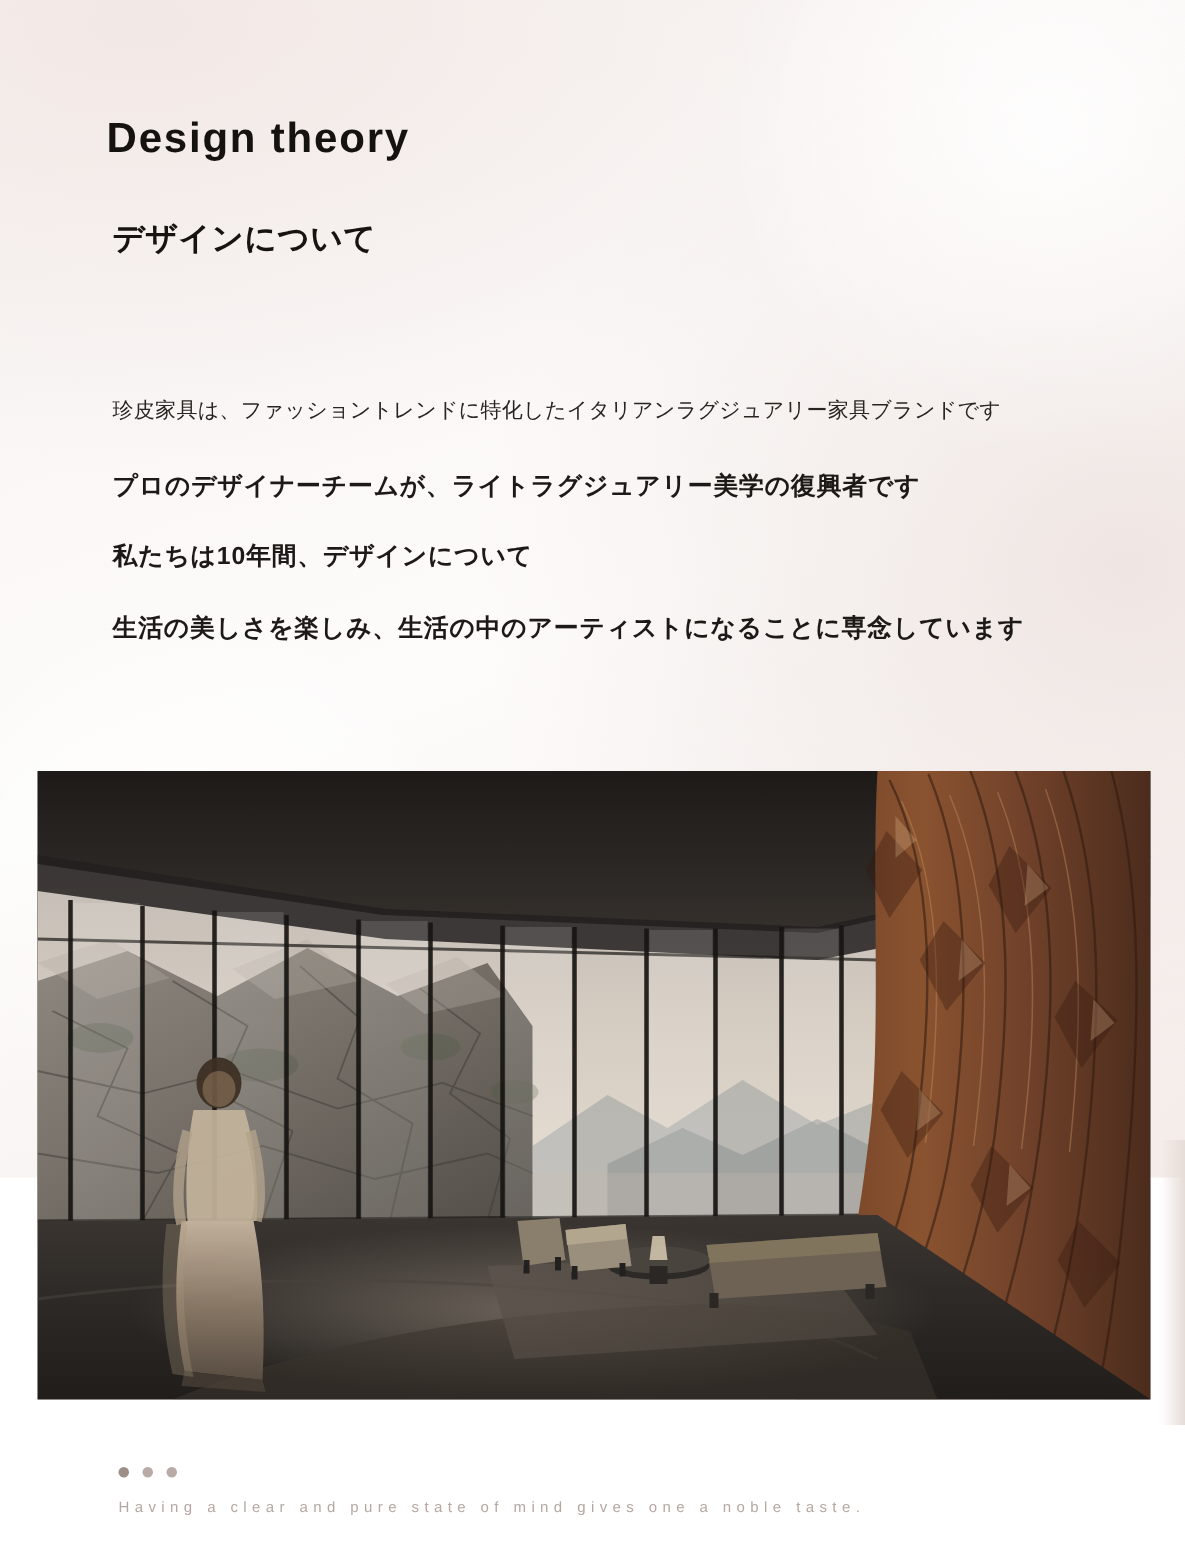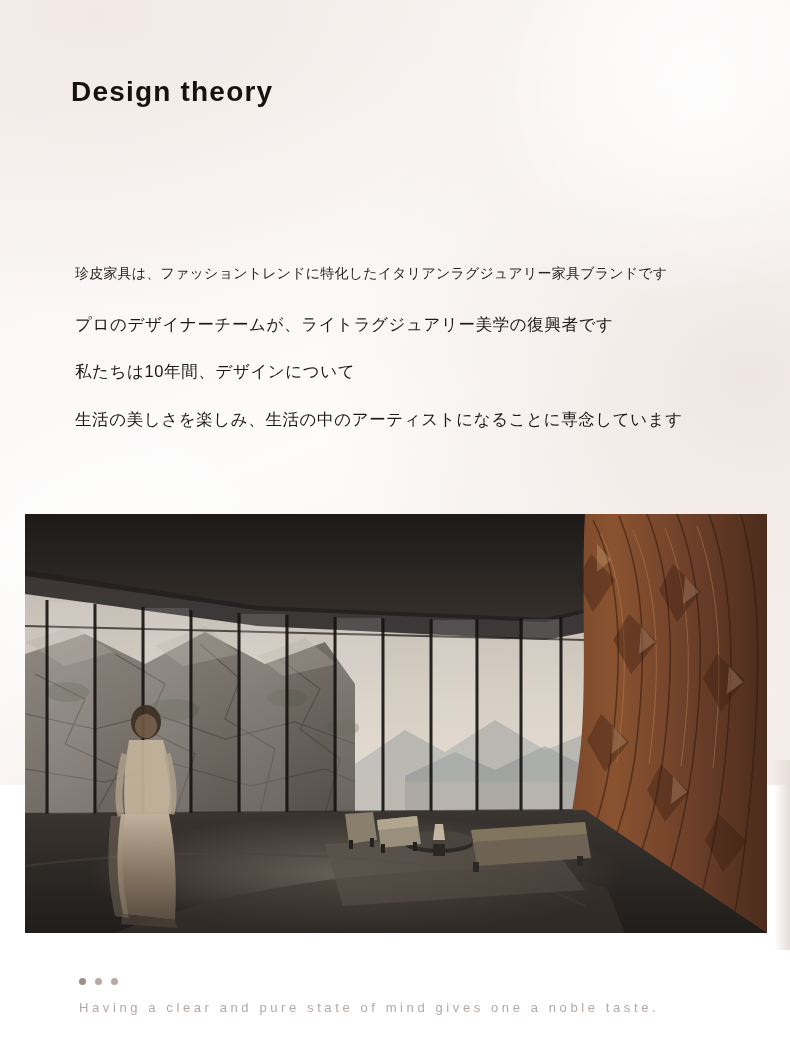--- a/index.html
+++ b/index.html
@@ -49,20 +49,21 @@
 
   .lead {
     position:absolute; left:75px; top:265px;
     font-size:14px; letter-spacing:0.2px; color:#2a2420;
     white-space:nowrap;
   }
 
   .body-lines {
     position:absolute; left:75px; top:313px;
     width:690px;
+    font-weight:bold;
   }
   .body-line {
     font-size:16.5px;
     line-height:1.35;
     letter-spacing:0.6px;
     color:#1d1916;
     margin-bottom:25px;
     white-space:nowrap;
   }
   .body-line:last-child { margin-bottom:16px; }
@@ -81,36 +82,37 @@
   }
   .dot {
     width:7px; height:7px; border-radius:50%;
     background:#b8aba5;
   }
   .dot.active { background:#9d8e87; }
 
   .tagline {
     position:absolute; left:79px; top:1000px;
     width:640px;
-    font-size:13px;
+    font-size:10px;
     letter-spacing:3.6px;
     color:#b5a8a2;
     white-space:nowrap;
   }
 </style>
 </head>
 <body>
 
 <div class="page">
 
   <div class="glow-tr"></div>
   <div class="glow-bl"></div>
   <div class="edge-right"></div>
 
   <h1 class="title-en">Design theory</h1>
+  <h2 class="title-jp">デザインについて</h2>
 
   <p class="lead">珍皮家具は、ファッショントレンドに特化したイタリアンラグジュアリー家具ブランドです</p>
 
   <div class="body-lines">
     <p class="body-line">プロのデザイナーチームが、ライトラグジュアリー美学の復興者です</p>
     <p class="body-line">私たちは10年間、デザインについて</p>
     <p class="body-line">生活の美しさを楽しみ、生活の中のアーティストになることに専念しています</p>
   </div>
 
   <div class="hero">

